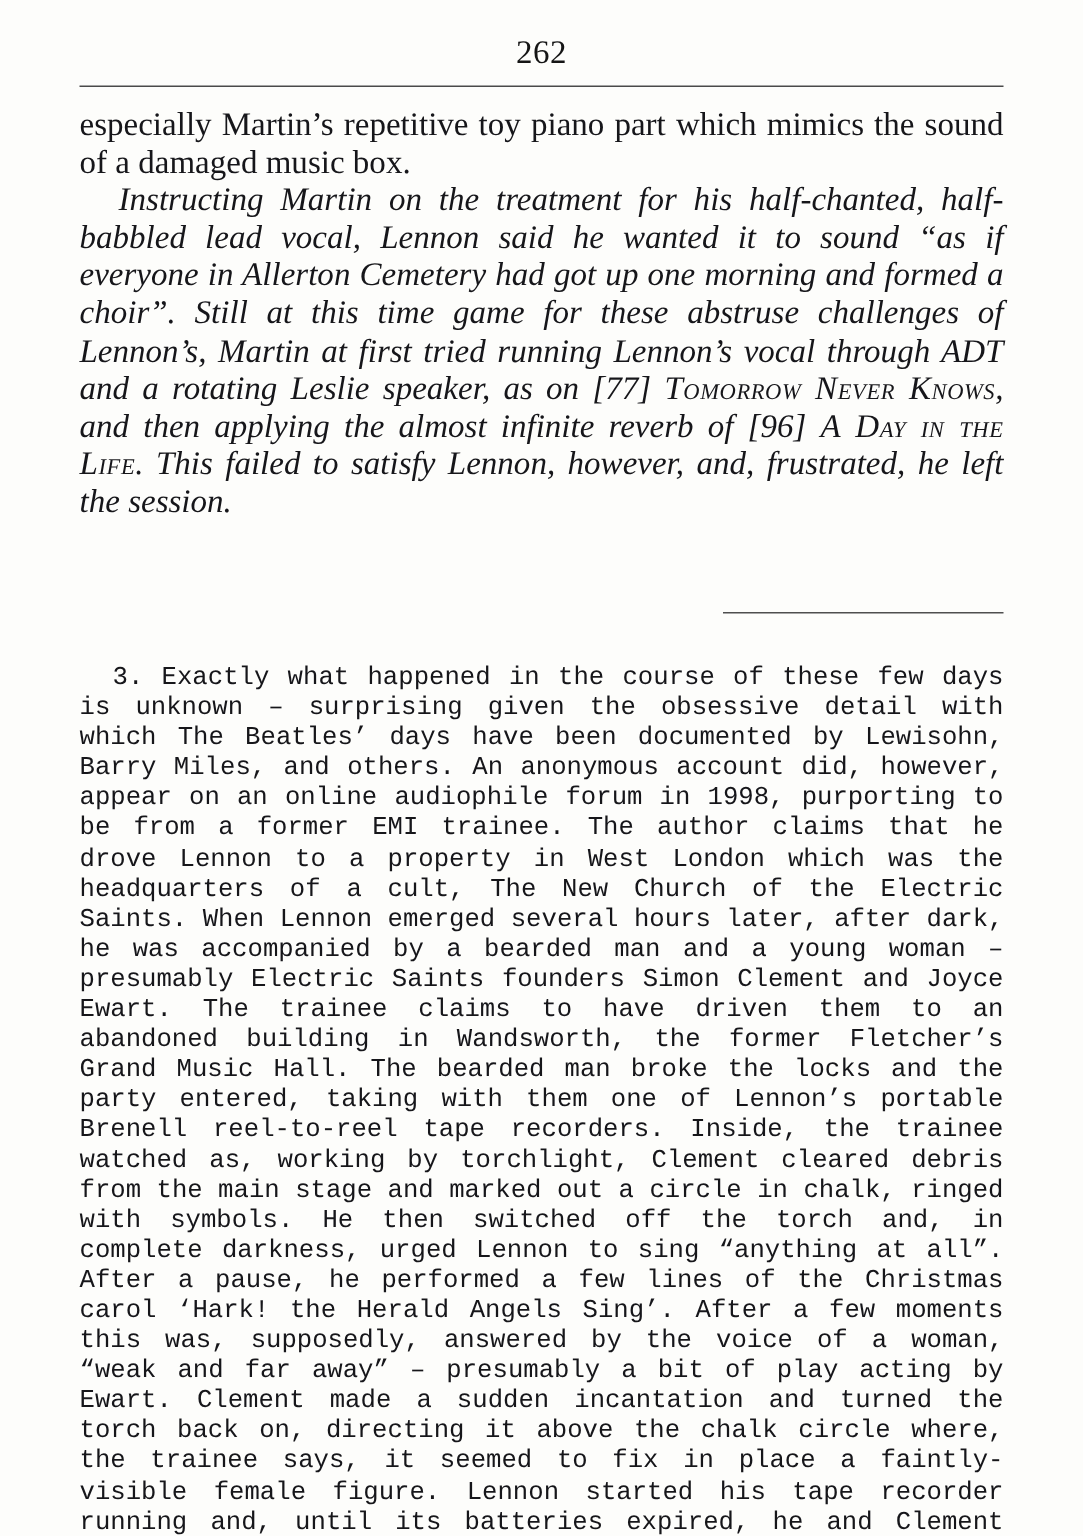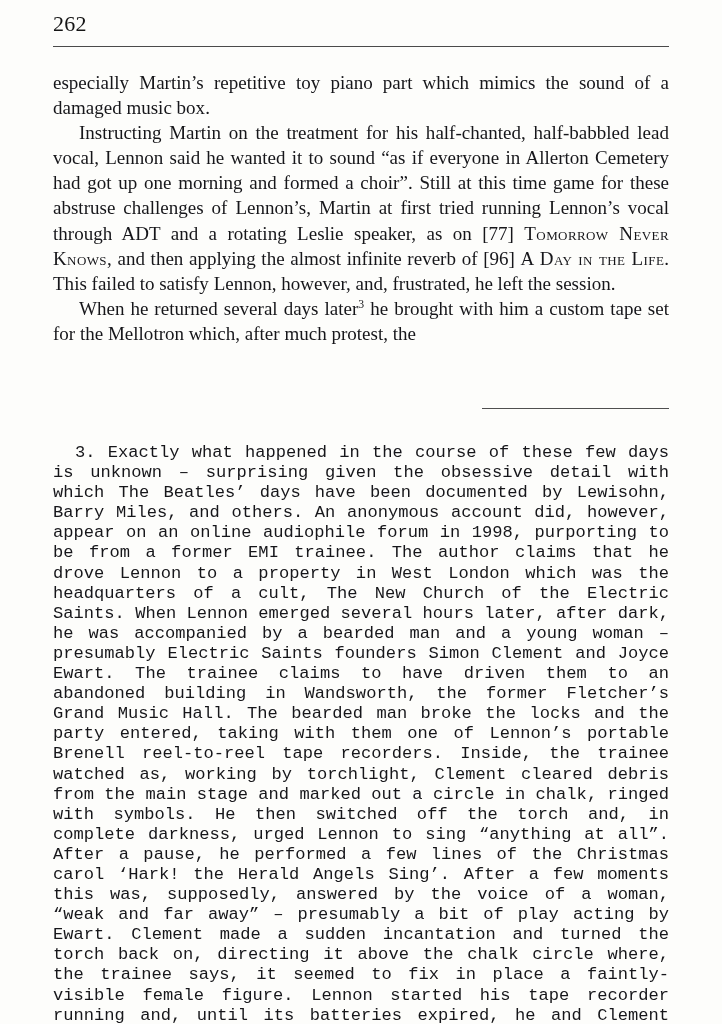--- a/index.html
+++ b/index.html
@@ -19,22 +19,23 @@
     position: relative;
     width: 722px;
     height: 1024px;
     box-sizing: border-box;
   }
 
   
   .header-block {
     position: absolute;
     left: 53px;
-    top: 11px;
+    top: 22px;
     width: 616px;
+    text-align: center;
   }
   .folio {
     font-size: 22px;
     line-height: 26px;
     letter-spacing: 0.3px;
     color: #151515;
   }
   .header-rule {
     margin-top: 9px;
     border-top: 1.3px solid #4a4a4a;
@@ -43,31 +44,32 @@
 
   
   .body-block {
     position: absolute;
     left: 53px;
     top: 70px;
     width: 616px;
   }
   .body-block p {
     margin: 0;
-    font-size: 19px;
+    font-size: 22px;
     line-height: 25.1px;
     text-align: justify;
     text-justify: inter-word;
     letter-spacing: 0.01px;
     color: #16161a;
     -webkit-hyphens: none;
     hyphens: none;
   }
   .body-block p.indent {
     text-indent: 26px;
+    font-style: italic;
   }
 
   .sc {
     font-variant: small-caps;
     letter-spacing: 0.4px;
   }
   sup.fn {
     font-size: 0.62em;
     vertical-align: super;
     line-height: 0;
@@ -114,21 +116,20 @@
 <div class="page">
 
   <div class="header-block">
     <div class="folio">262</div>
     <div class="header-rule"></div>
   </div>
 
   <div class="body-block" id="body-block">
       <p>especially Martin’s repetitive toy piano part which mimics the sound of a damaged music box.</p>
       <p class="indent">Instructing Martin on the treatment for his half-chanted, half-babbled lead vocal, Lennon said he wanted it to sound “as if everyone in Allerton Cemetery had got up one morning and formed a choir”. Still at this time game for these abstruse challenges of Lennon’s, Martin at first tried running Lennon’s vocal through ADT and a rotating Leslie speaker, as on [77] <span class="sc">Tomorrow Never Knows</span>, and then applying the almost infinite reverb of [96] <span class="sc">A Day in the Life</span>. This failed to satisfy Lennon, however, and, frustrated, he left the session.</p>
-      <p class="indent">When he returned several days later<sup class="fn">3</sup> he brought with him a custom tape set for the Mellotron which, after much protest, the</p>
     </div>
 
   <div class="footnote-rule-wrap">
     <span class="footnote-rule"></span>
   </div>
 
   <div class="footnote-block" id="footnote-block">
       <p>3. Exactly what happened in the course of these few days is unknown – surprising given the obsessive detail with which The Beatles’ days have been documented by Lewisohn, Barry Miles, and others. An anonymous account did, however, appear on an online audiophile forum in 1998, purporting to be from a former EMI trainee. The author claims that he drove Lennon to a property in West London which was the headquarters of a cult, The New Church of the Electric Saints. When Lennon emerged several hours later, after dark, he was accompanied by a bearded man and a young woman – presumably Electric Saints founders Simon Clement and Joyce Ewart. The trainee claims to have driven them to an abandoned building in Wandsworth, the former Fletcher’s Grand Music Hall. The bearded man broke the locks and the party entered, taking with them one of Lennon’s portable Brenell reel-to-reel tape recorders. Inside, the trainee watched as, working by torchlight, Clement cleared debris from the main stage and marked out a circle in chalk, ringed with symbols. He then switched off the torch and, in complete darkness, urged Lennon to sing “anything at all”. After a pause, he performed a few lines of the Christmas carol ‘Hark! the Herald Angels Sing’. After a few moments this was, supposedly, answered by the voice of a woman, “weak and far away” – presumably a bit of play acting by Ewart. Clement made a sudden incantation and turned the torch back on, directing it above the chalk circle where, the trainee says, it seemed to fix in place a faintly-visible female figure. Lennon started his tape recorder running and, until its batteries expired, he and Clement forced the creature to perform – held notes, musical phrases, and so on – each, so the trainee says, wrenched from her as if under torture. Like the ludicrous suggestion that McCartney died in 1966 and was replaced by a double (see notes to [144] <span class="sc">Glass Onion</span>) this absurd story is evidence of the extent to which fans have been able to construct narratives around The Beatles over the years.</p>
     </div>
 

